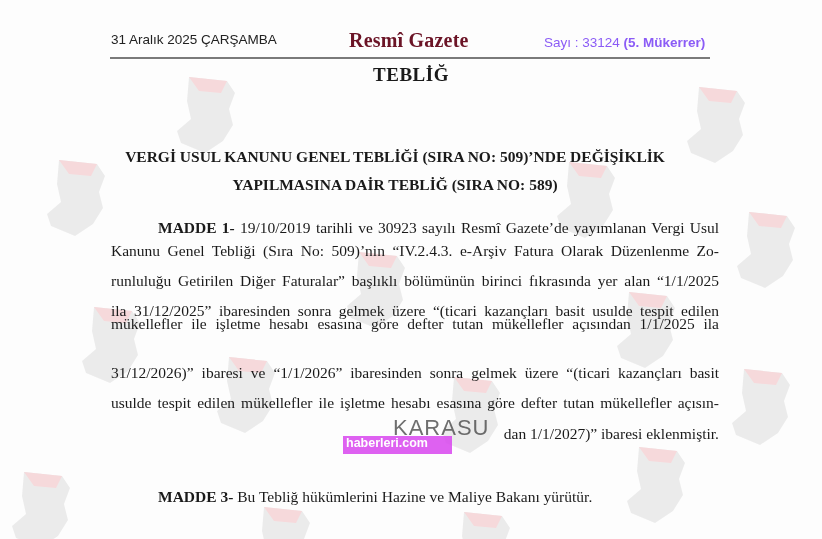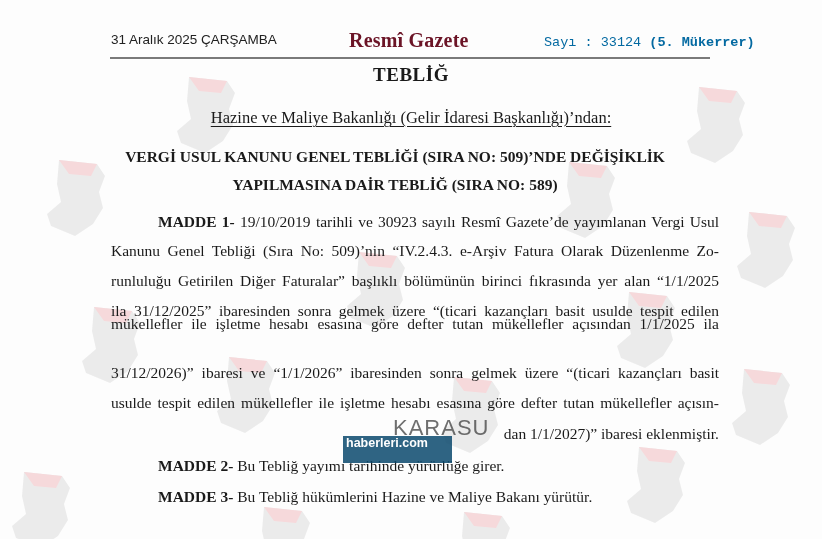--- a/index.html
+++ b/index.html
@@ -7,36 +7,36 @@
     width: 822px; height: 539px; overflow: hidden; position: relative;
     background: #fdfdfd;
     font-family: "Liberation Serif", serif;
     color: #1a1a1a;
   }
   .wm { position: absolute; pointer-events: none; opacity: 0.55; }
   .wm svg { display: block; }
   .page { position: absolute; left: 0; top: 0; width: 822px; height: 539px; }
   .hdr-left { position: absolute; left: 111px; top: 32px; font-family: "Liberation Sans", sans-serif; font-size: 13.5px; color: #222; }
   .hdr-title { position: absolute; left: 349px; top: 29px; font-family: "Liberation Serif", serif; font-weight: bold; font-size: 20px; color: #6b1426; letter-spacing: 0.2px; }
-  .hdr-right { position: absolute; left: 544px; top: 35px; font-family: Liberation Mono, monospace; font-size: 13.5px; color: #0369a1; white-space: nowrap; }
+  .hdr-right { position: absolute; left: 544px; top: 35px; font-family: Liberation Sans, sans-serif; font-size: 13.5px; color: #8b5cf6; white-space: nowrap; }
   .hdr-right b { font-weight: bold; }
   .rule { position: absolute; left: 110px; top: 57px; width: 600px; height: 2px; background: #7a7a7a; }
   .teblig { position: absolute; left: 0; width: 822px; top: 64px; text-align: center; font-weight: bold; font-size: 19px; letter-spacing: 0.5px; }
   .issuer { position: absolute; left: 0; width: 822px; top: 108px; text-align: center; font-size: 16.5px; }
   .issuer span { text-decoration: underline; text-underline-offset: 3px; }
   .doc-title { position: absolute; left: 0; width: 790px; text-align: center; font-weight: bold; font-size: 15.5px; }
   .t1 { top: 148px; }
   .t2 { top: 176px; }
   .body-line { position: absolute; left: 111px; width: 608px; font-size: 15.5px; white-space: nowrap; }
   .justify { text-align: justify; text-align-last: justify; }
   .indent { left: 158px; width: 561px; }
   .madde { font-weight: bold; }
   .brand { position: absolute; left: 343px; top: 415px; width: 140px; height: 40px; }
   .brand .karasu { position: absolute; left: 50px; top: 0px; font-family: "Liberation Sans", sans-serif; font-size: 22px; color: #404040; letter-spacing: 1px; opacity: 0.75; }
-  .brand .haber { position: absolute; left: 0; top: 21px; width: 106px; height: 27px; background: #0c4a6e; color: #fff; font-family: "Liberation Sans", sans-serif; font-weight: bold; font-size: 12.5px; line-height: 15px; padding-left: 3px; opacity: 0.85; }
+  .brand .haber { position: absolute; left: 0; top: 21px; width: 106px; height: 18px; background: #d946ef; color: #fff; font-family: "Liberation Sans", sans-serif; font-weight: bold; font-size: 12.5px; line-height: 15px; padding-left: 3px; opacity: 0.85; }
 </style>
 </head>
 <body>
 
 <div class="wm" style="left:175px;top:75px;">
     <svg width="75" height="80" viewBox="0 0 75 80">
       <path d="M14 2 L52 6 L60 18 L54 34 L58 50 L48 66 L30 78 L6 68 L2 56 L16 44 L12 26 Z" fill="#dedede"></path>
       <path d="M14 2 L52 6 L46 18 L24 16 Z" fill="#f2bcc0"></path>
     </svg>
   </div>
@@ -125,34 +125,32 @@
     </svg>
   </div>
 
 <div class="page">
   <div class="hdr-left">31 Aralık 2025 ÇARŞAMBA</div>
   <div class="hdr-title">Resmî Gazete</div>
   <div class="hdr-right"><span>Sayı : 33124</span> <b>(5. Mükerrer)</b></div>
   <div class="rule"></div>
 
   <div class="teblig">TEBLİĞ</div>
-  <div class="issuer"><span>Hazine ve Maliye Bakanlığı (Gelir İdaresi Başkanlığı)’ndan:</span></div>
 
   <div class="doc-title t1">VERGİ USUL KANUNU GENEL TEBLİĞİ (SIRA NO: 509)’NDE DEĞİŞİKLİK</div>
   <div class="doc-title t2">YAPILMASINA DAİR TEBLİĞ (SIRA NO: 589)</div>
 
-  <div class="body-line justify indent" style="top:213px;"><span class="madde">MADDE 1-</span><span> 19/10/2019 tarihli ve 30923 sayılı Resmî Gazete’de yayımlanan Vergi Usul</span></div>
+  <div class="body-line justify indent" style="top:219px;"><span class="madde">MADDE 1-</span><span> 19/10/2019 tarihli ve 30923 sayılı Resmî Gazete’de yayımlanan Vergi Usul</span></div>
   <div class="body-line justify" style="top:242px;">Kanunu Genel Tebliği (Sıra No: 509)’nin “IV.2.4.3.  e-Arşiv Fatura Olarak Düzenlenme Zo-</div>
   <div class="body-line justify" style="top:272px;">runluluğu Getirilen Diğer Faturalar” başlıklı bölümünün birinci fıkrasında yer alan “1/1/2025</div>
   <div class="body-line justify" style="top:302px;">ila 31/12/2025” ibaresinden sonra gelmek üzere “(ticari kazançları basit usulde tespit edilen</div>
   <div class="body-line justify" style="top:315px;">mükellefler ile işletme hesabı esasına göre defter tutan mükellefler açısından 1/1/2025 ila</div>
   <div class="body-line justify" style="top:364px;">31/12/2026)” ibaresi ve “1/1/2026” ibaresinden sonra gelmek üzere “(ticari kazançları basit</div>
   <div class="body-line justify" style="top:394px;">usulde tespit edilen mükellefler ile işletme hesabı esasına göre defter tutan mükellefler açısın-</div>
   <div class="body-line" style="top:425px;text-align:right;">dan 1/1/2027)” ibaresi eklenmiştir.</div>
 
-  <div class="body-line indent" style="top:457px;"><span class="madde">MADDE 2-</span><span> Bu Tebliğ yayımı tarihinde yürürlüğe girer.</span></div>
   <div class="body-line indent" style="top:488px;"><span class="madde">MADDE 3-</span><span> Bu Tebliğ hükümlerini Hazine ve Maliye Bakanı yürütür.</span></div>
 
   <div class="brand">
     <div class="karasu">KARASU</div>
     <div class="haber">haberleri.com</div>
   </div>
 </div>
 
 </body></html>

